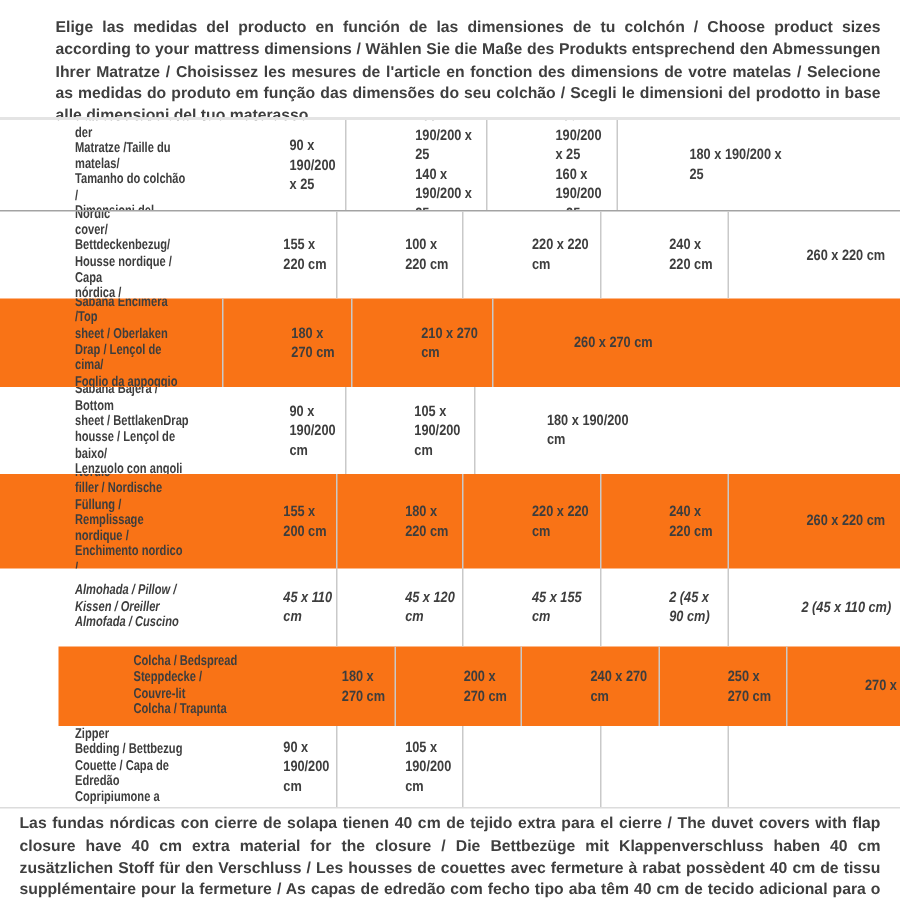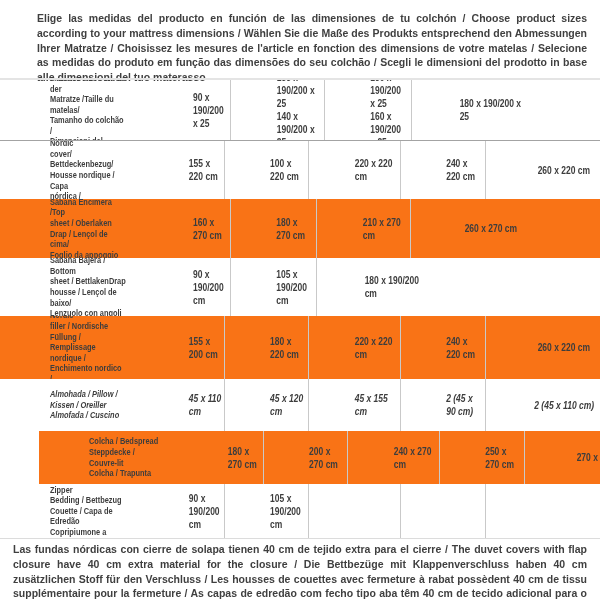--- a/index.html
+++ b/index.html
@@ -120,23 +120,20 @@
         </div>
     </div>
 
     <div class="trow r2 stripe">
       <div class="cell lbl">
           <span>Sábana Encimera /Top
 sheet / Oberlaken
 Drap / Lençol de cima/
 Foglio da appoggio</span>
         </div>
-      <div class="cell val c1">
-          <span>160 x 270 cm</span>
-        </div>
       <div class="cell val c2 bl">
           <span>180 x 270 cm</span>
         </div>
       <div class="cell val c3 bl">
           <span>210 x 270 cm</span>
         </div>
       <div class="cell val c5 bl">
           <span>260 x 270 cm</span>
         </div>
     </div>

